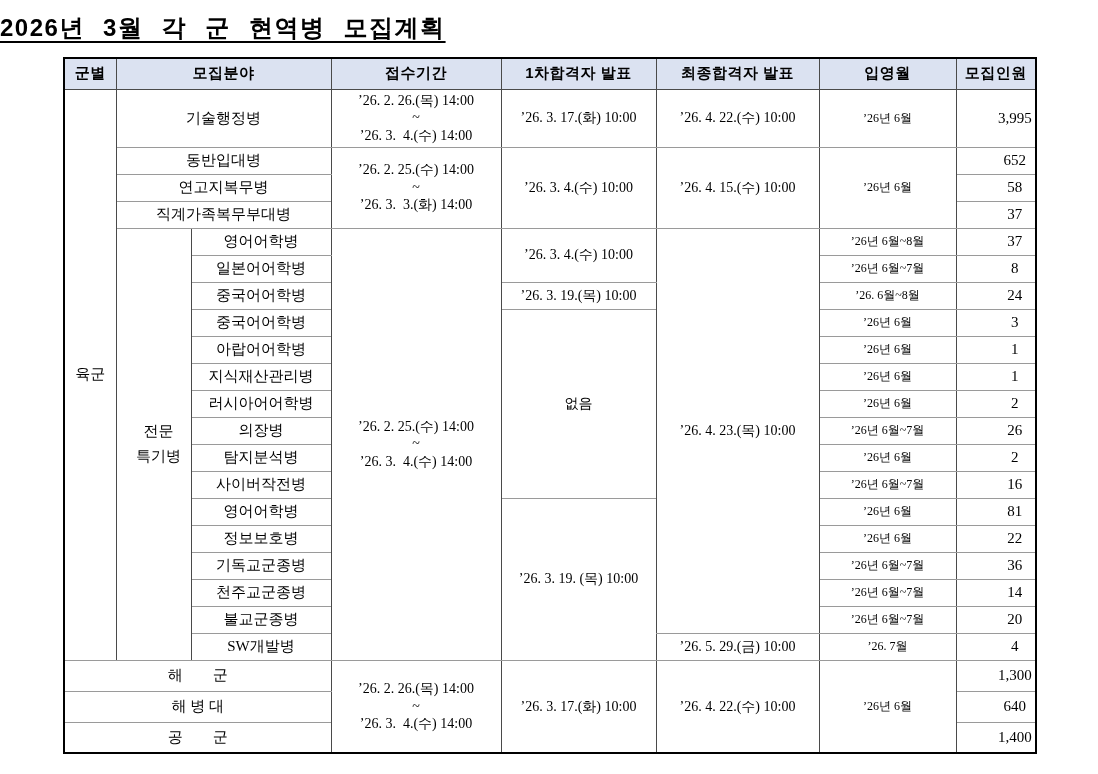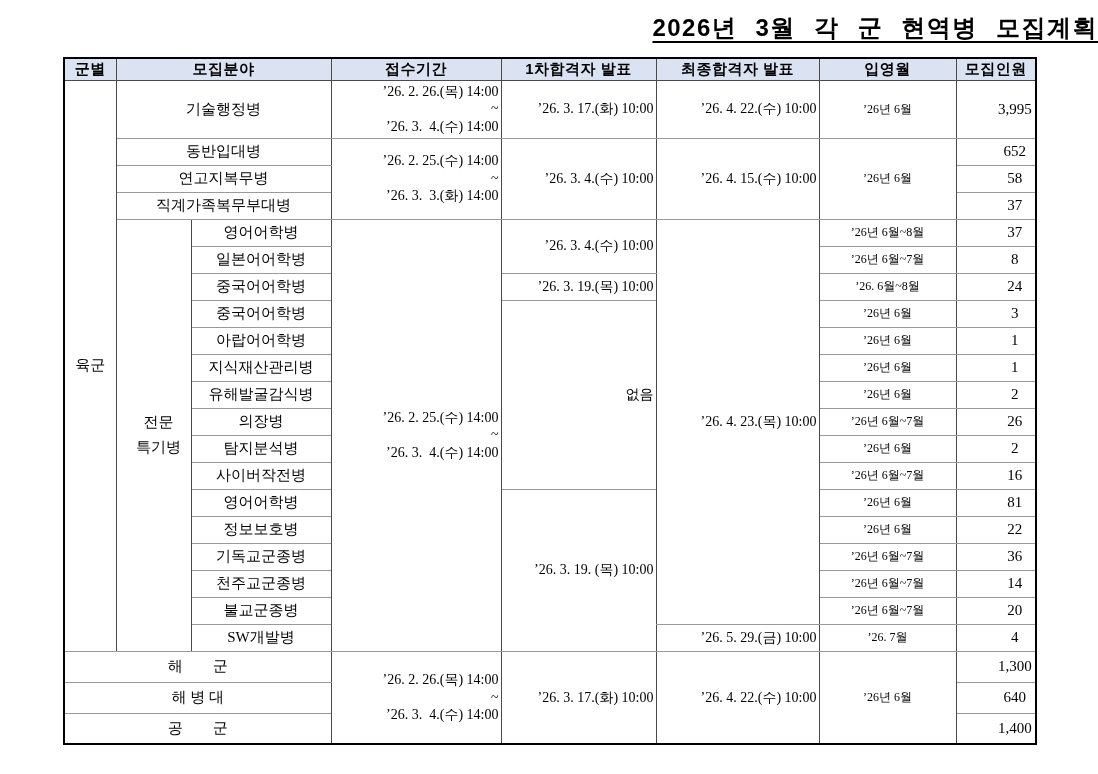--- a/index.html
+++ b/index.html
@@ -1,21 +1,21 @@
 <!DOCTYPE html>
 <html><head>
 <meta charset="utf-8">
 <style>
   html,body{margin:0;padding:0;background:#fff;}
   body{
     width:1098px;height:774px;position:relative;overflow:hidden;
     font-family:"Liberation Serif","DejaVu Serif",serif;color:#000;
   }
   .title{
-    position:absolute;top:12px;left:0;width:1098px;text-align:right;
+    position:absolute;top:12px;left:0;width:1098px;text-align:left;
     font-family:"Liberation Sans","DejaVu Sans",sans-serif;
     font-size:24px;font-weight:800;letter-spacing:1.5px;word-spacing:10px;
     text-decoration:underline;text-underline-offset:5px;
   }
   table.sheet{
     position:absolute;left:63px;top:57px;width:972px;
     border-collapse:collapse;table-layout:fixed;
     border:2px solid #000;
   }
   td,th{
@@ -23,26 +23,26 @@
     border-top:1px solid #9a9a9a;border-bottom:1px solid #9a9a9a;
     text-align:center;vertical-align:middle;
     padding:0 2px;overflow:hidden;
   }
   thead th{
     background:#dbe2f1;
     font-family:"Liberation Sans","DejaVu Sans",sans-serif;
     font-weight:600;font-size:15px;letter-spacing:.5px;
     border-bottom:1px solid #4a4a4a;
   }
-  thead tr{height:22px;}
+  thead tr{height:31px;}
   tbody tr{height:27px;}
   tr.r-tech{height:58px;}
   tr.r-bottom{height:31px;}
   td{font-size:15px;}
-  td.date{font-size:14px;white-space:pre-wrap;line-height:1.25;text-align:right;}
+  td.date{font-size:14px;white-space:pre-wrap;line-height:1.25;}
   td.month{font-size:12px;}
   td.grp{white-space:pre-line;font-size:15px;line-height:1.7;padding-left:12px;}
   td.cnt{font-size:15px;padding-left:40px;}
 </style>
 </head>
 <body>
 
 <div class="title">2026년 3월 각 군 현역병 모집계획</div>
 
 <table class="sheet">
@@ -131,21 +131,21 @@
       <td>아랍어어학병</td>
       <td class="month">’26년 6월</td>
       <td class="cnt">1</td>
     </tr>
     <tr>
       <td>지식재산관리병</td>
       <td class="month">’26년 6월</td>
       <td class="cnt">1</td>
     </tr>
     <tr>
-      <td>유해발굴감식병</td>
+      <td>러시아어어학병</td>
       <td class="month">’26년 6월</td>
       <td class="cnt">2</td>
     </tr>
     <tr>
       <td>의장병</td>
       <td class="month">’26년 6월~7월</td>
       <td class="cnt">26</td>
     </tr>
     <tr>
       <td>탐지분석병</td>

